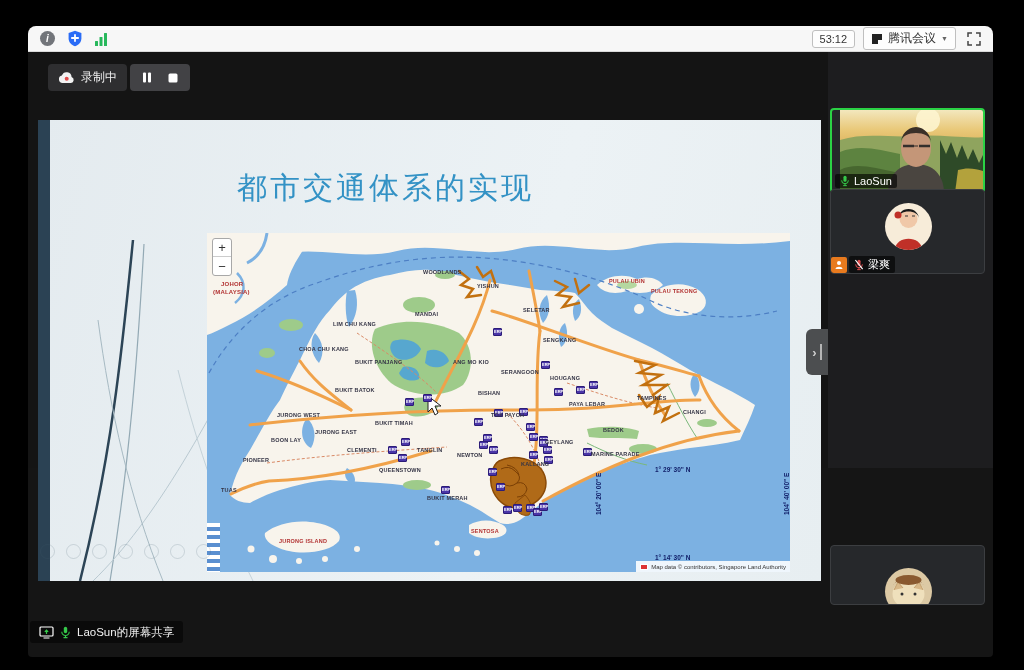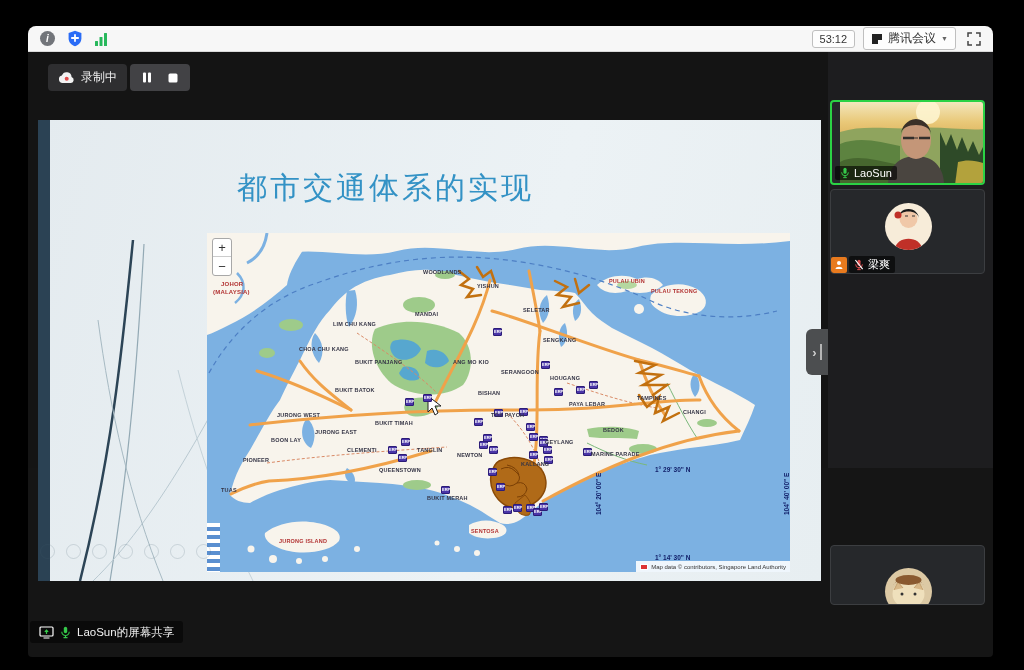--- a/index.html
+++ b/index.html
@@ -408,21 +408,21 @@
         <span>LaoSun的屏幕共享</span>
       </div>
     </div>
 
     <div class="sidebar">
       <div class="collapse-tab">
         <span class="chv">›</span>
         <span class="bar"></span>
       </div>
 
-      <div class="tile active" style="top:48px;padding-left:8px;">
+      <div class="tile active" style="top:56px;padding-left:8px;">
         <svg width="153" height="83" viewBox="0 0 153 83" preserveAspectRatio="none">
           <defs>
               <linearGradient id="sky" x1="0" y1="0" x2="0" y2="1">
             <stop offset="0" stop-color="#f3e7bd"></stop>
                 <stop offset="0.5" stop-color="#e9c878"></stop>
                 <stop offset="1" stop-color="#d9ae58"></stop>
           </linearGradient>
             </defs>
           <rect width="153" height="40" fill="url(#sky)"></rect>
           <circle cx="88" cy="10" r="12" fill="#fdf4cf" opacity="0.9"></circle>

